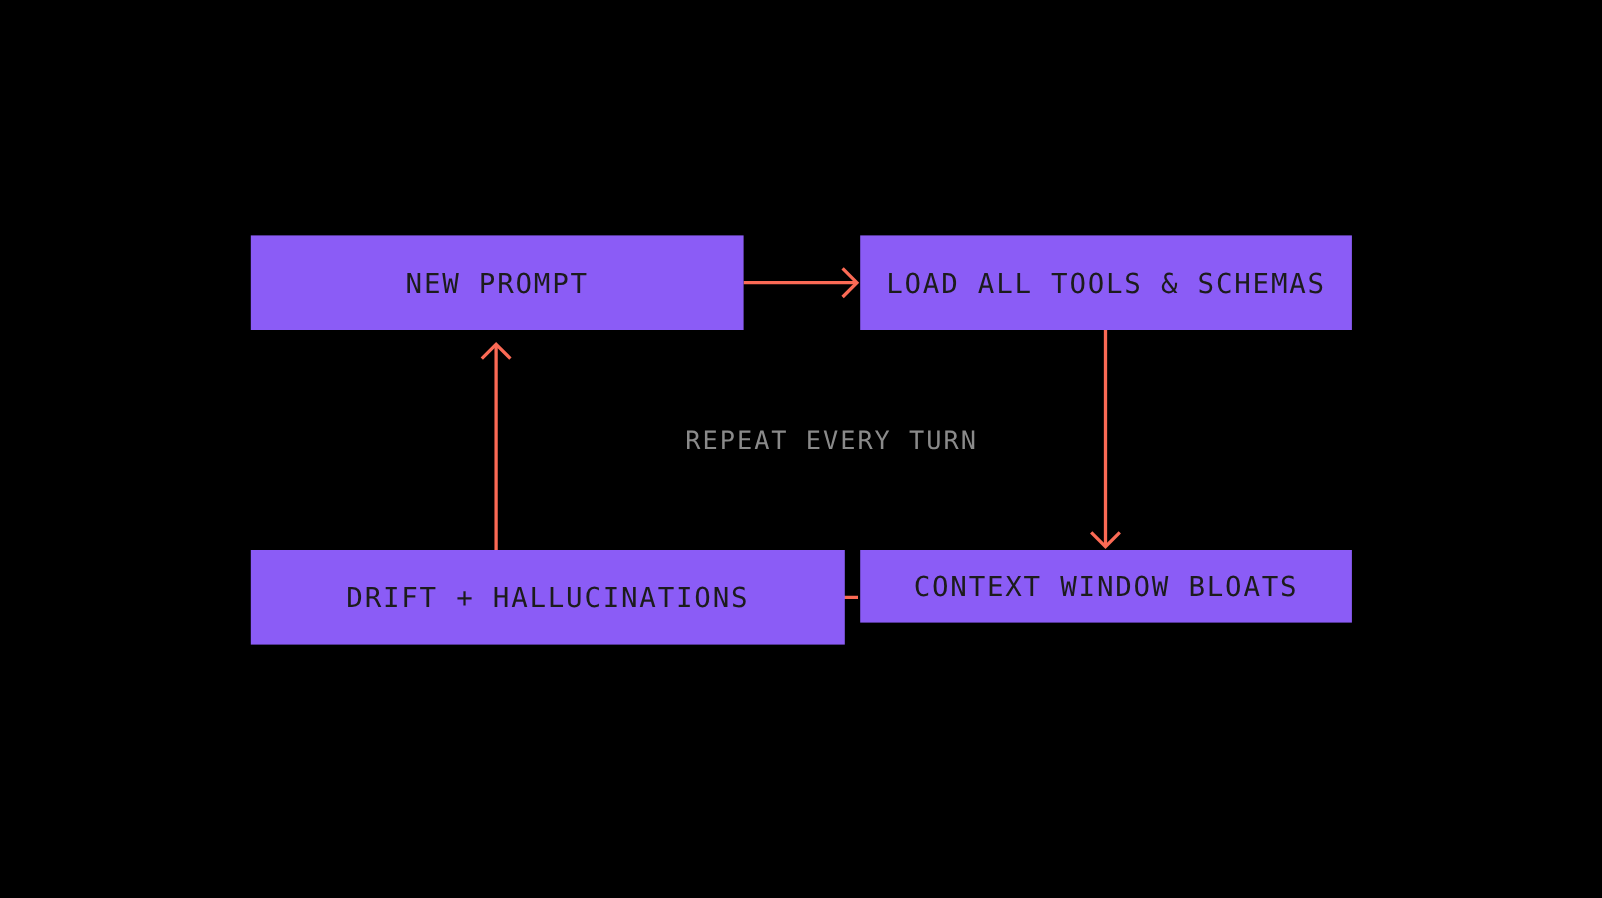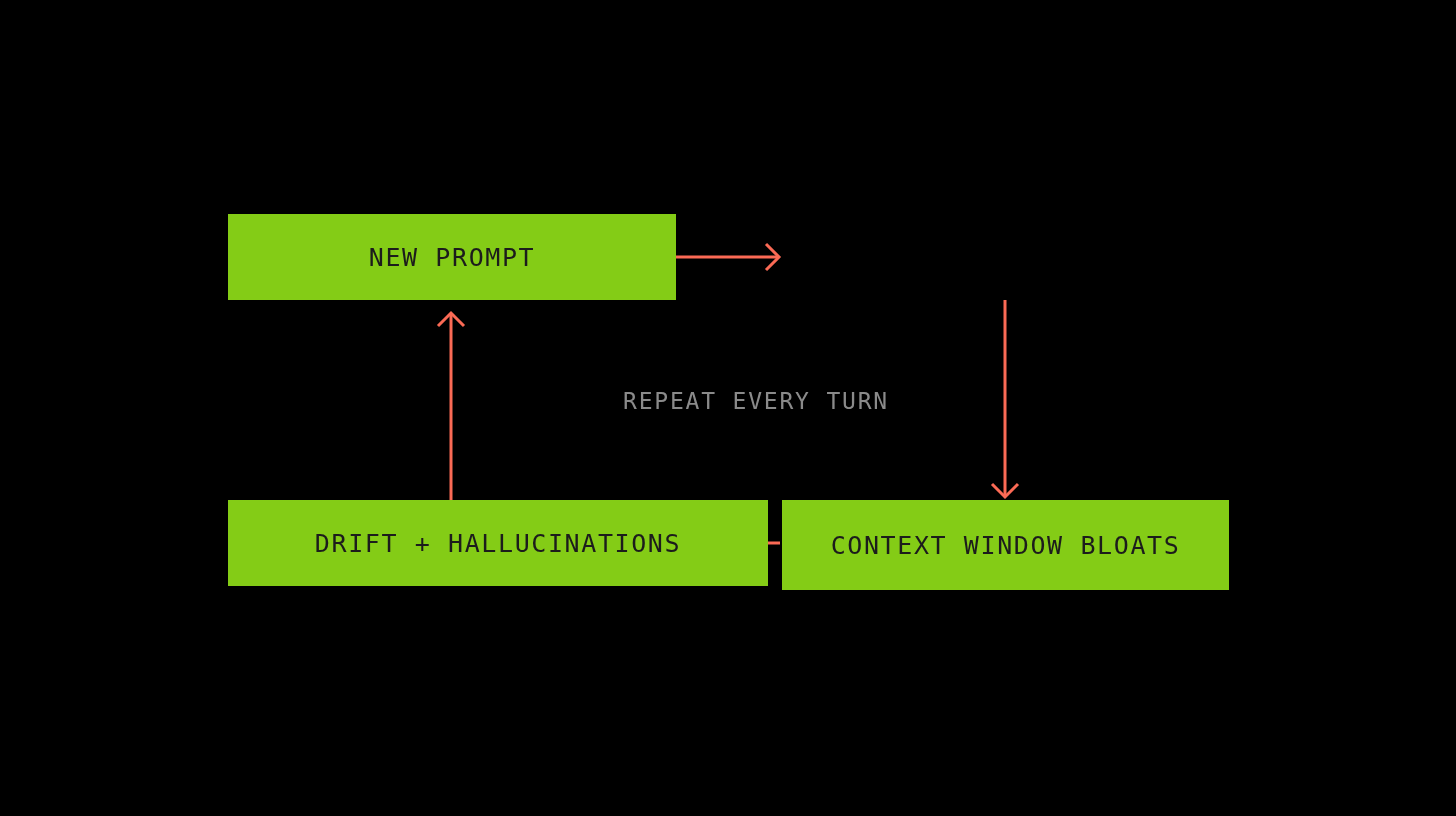--- a/index.html
+++ b/index.html
@@ -18,42 +18,42 @@
   #diagram-canvas {
     position: relative;
     width: 1456px;
     height: 816px;
     background: #000000;
   }
 
   
   .node {
     position: absolute;
-    background: #84cc16;
+    background: #8b5cf6;
     display: flex;
     align-items: center;
     justify-content: center;
     box-sizing: border-box;
     padding: 0 14px;
   }
   .node-label {
     font-family: "DejaVu Sans Mono", "Liberation Mono", monospace;
     font-size: 25px;
     font-weight: 500;
     letter-spacing: 1.6px;
     color: #1c1c1c;
     white-space: nowrap;
     line-height: 1;
     text-align: center;
   }
 
   #node-new-prompt      { left: 228px;  top: 214px; width: 448px; height: 86px; }
   #node-load-tools      { left: 782px;  top: 214px; width: 447px; height: 86px; }
   #node-drift           { left: 228px;  top: 500px; width: 540px; height: 86px; }
-  #node-context-bloat   { left: 782px;  top: 500px; width: 447px; height: 90px; justify-content: center; }
+  #node-context-bloat   { left: 782px;  top: 500px; width: 447px; height: 66px; justify-content: center; }
 
   
   #caption-repeat-every-turn {
     position: absolute;
     left: 0;
     top: 390px;
     width: 1456px;
     text-align: center;
     font-family: "DejaVu Sans Mono", "Liberation Mono", monospace;
     font-size: 23px;
@@ -111,20 +111,23 @@
     <g>
       <path class="arrow-path" d="M 451 500 L 451 313"></path>
       <path class="arrow-head" d="M 438 326 L 451 313 L 464 326"></path>
     </g>
   </svg>
 
   <div class="node" id="node-new-prompt">
     <span class="node-label">NEW PROMPT</span>
   </div>
 
+  <div class="node" id="node-load-tools">
+    <span class="node-label">LOAD ALL TOOLS &amp; SCHEMAS</span>
+  </div>
 
   <div class="node" id="node-context-bloat">
     <span class="node-label">CONTEXT WINDOW BLOATS</span>
   </div>
 
   <div class="node" id="node-drift">
     <span class="node-label">DRIFT + HALLUCINATIONS</span>
   </div>
 
   <div id="caption-repeat-every-turn">REPEAT EVERY TURN</div>

